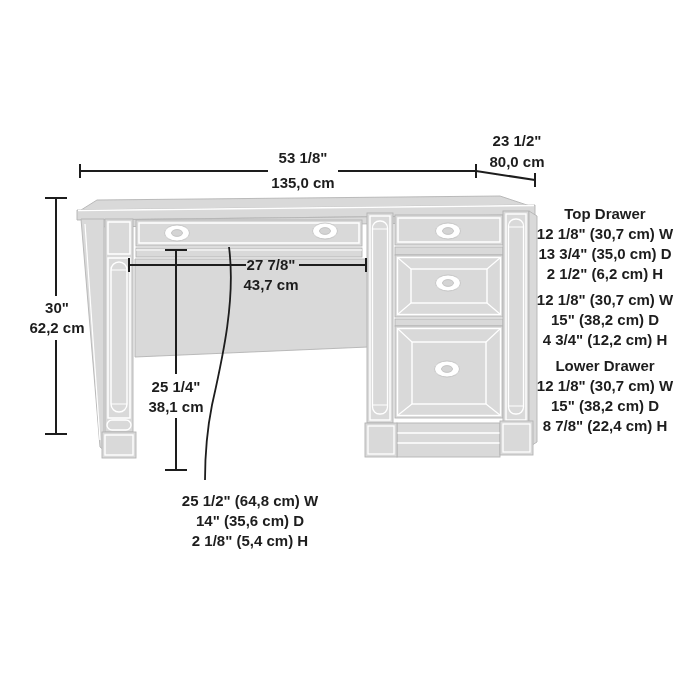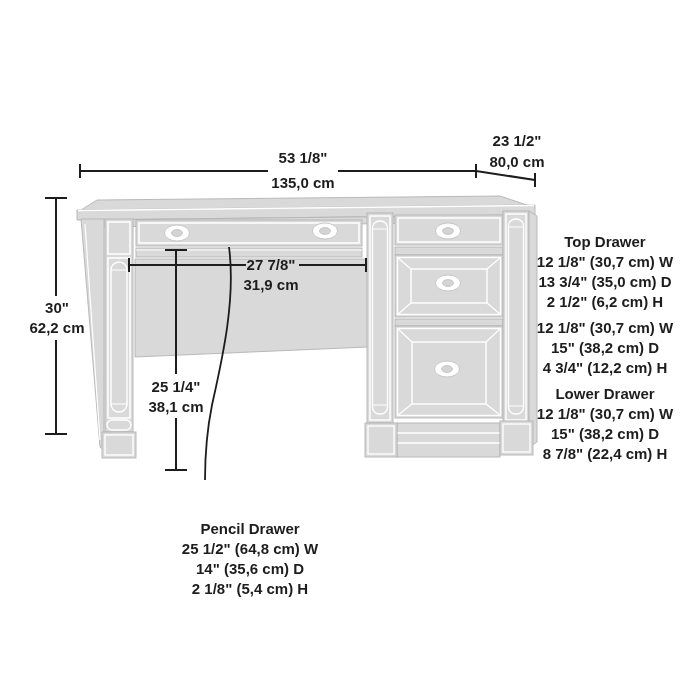--- a/index.html
+++ b/index.html
@@ -33,21 +33,20 @@
   .label div { white-space: nowrap; }
   .lh25 { line-height: 25px; }
   .lh21 { line-height: 21px; }
   .spec-col {
     position: absolute;
     transform: translateX(-50%);
     text-align: center;
     white-space: nowrap;
     font-size: 15px;
     line-height: 20px;
-    margin-top: 28px;
   }
   .spec-block { margin-bottom: 6px; }
 </style>
 </head>
 <body>
 
 <div class="stage">
 
   <svg width="700" height="700" viewBox="0 0 700 700">
 
@@ -197,21 +196,21 @@
     <div>80,0 cm</div>
   </div>
 
   <div class="label" style="left:57px; top:298px;">
     <div>30"</div>
     <div>62,2 cm</div>
   </div>
 
   <div class="label" style="left:271px; top:255px;">
     <div>27 7/8"</div>
-    <div>31,9 cm</div>
+    <div>43,7 cm</div>
   </div>
 
   <div class="label" style="left:176px; top:377px;">
     <div>25 1/4"</div>
     <div>38,1 cm</div>
   </div>
 
   <div class="spec-col" style="left:605px; top:204px;">
     <div class="spec-block">
       <div>Top Drawer</div>
@@ -227,20 +226,19 @@
     <div class="spec-block">
       <div>Lower Drawer</div>
       <div>12 1/8" (30,7 cm) W</div>
       <div>15" (38,2 cm) D</div>
       <div>8 7/8" (22,4 cm) H</div>
     </div>
   </div>
 
   <div class="spec-col" style="left:250px; top:491px;">
     <div class="spec-block">
-      <div>Pencil Drawer</div>
       <div>25 1/2" (64,8 cm) W</div>
       <div>14" (35,6 cm) D</div>
       <div>2 1/8" (5,4 cm) H</div>
     </div>
   </div>
 
 </div>
 
 </body></html>

